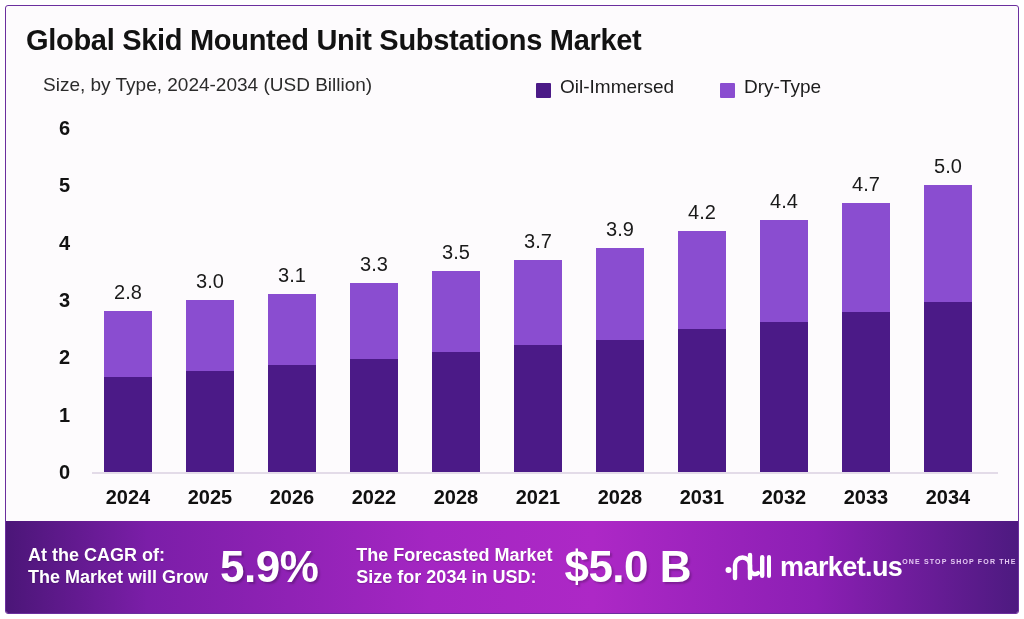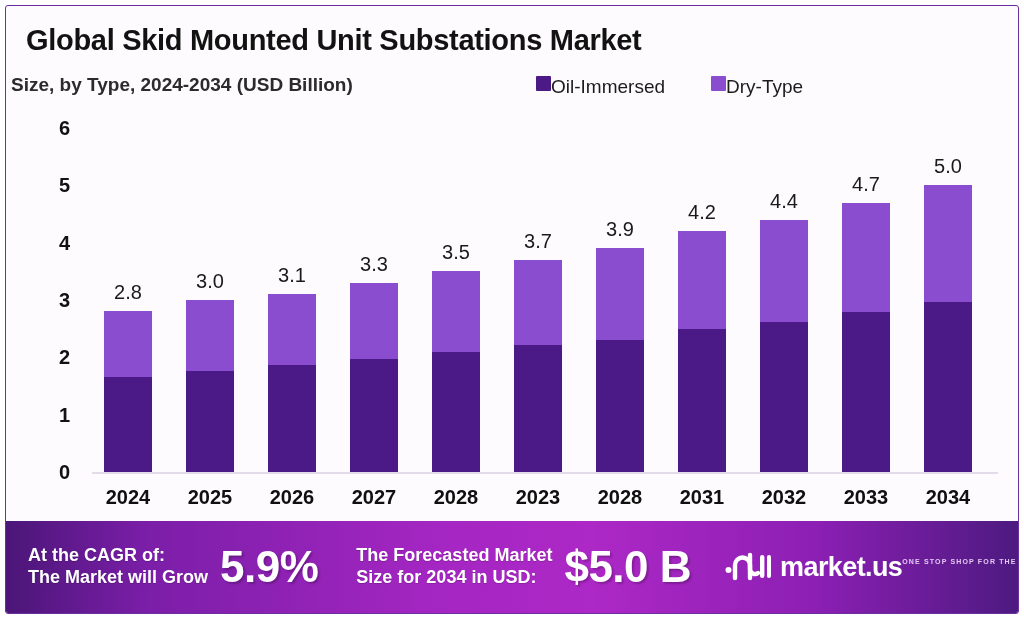--- a/index.html
+++ b/index.html
@@ -38,41 +38,42 @@
     top: 18px;
     font-size: 29px;
     font-weight: bold;
     color: #121212;
     letter-spacing: -0.3px;
     white-space: nowrap;
   }
 
   #chart-subtitle {
     position: absolute;
-    left: 5px;
+    left: 37px;
     top: 68px;
     font-size: 19px;
-    font-weight: bold;
+    font-weight: normal;
     color: #2b2b2b;
     white-space: nowrap;
   }
 
   #legend {
     position: absolute;
     left: 530px;
     top: 68px;
     display: flex;
     align-items: center;
     gap: 46px;
     height: 26px;
   }
 
   .legend-item {
     display: flex;
-    align-items: flex-start;
+    align-items: flex-end;
+    gap: 9px;
   }
 
   .legend-swatch {
     width: 15px;
     height: 15px;
     flex: 0 0 auto;
     border-radius: 1px;
   }
 
   .legend-label {
@@ -288,37 +289,37 @@
           </div>
           <div class="bar-total-label" style="top: 153.267px;">3.1</div>
           <div class="x-tick" style="top: 375px;">2026</div>
         </div>
         <div class="bar-group" style="left: 258px; height: 410px;">
           <div class="bar-stack" style="bottom: 49px;">
             <div class="seg seg-light" style="height: 76.2533px; background: rgb(138, 77, 208);"></div>
             <div class="seg seg-dark" style="height: 112.947px; background: rgb(75, 26, 135);"></div>
           </div>
           <div class="bar-total-label" style="top: 141.8px;">3.3</div>
-          <div class="x-tick" style="top: 375px;">2027</div>
+          <div class="x-tick" style="top: 375px;">2022</div>
         </div>
         <div class="bar-group" style="left: 340px; height: 410px;">
           <div class="bar-stack" style="bottom: 49px;">
             <div class="seg seg-light" style="height: 80.84px; background: rgb(138, 77, 208);"></div>
             <div class="seg seg-dark" style="height: 119.827px; background: rgb(75, 26, 135);"></div>
           </div>
           <div class="bar-total-label" style="top: 130.333px;">3.5</div>
           <div class="x-tick" style="top: 375px;">2028</div>
         </div>
         <div class="bar-group" style="left: 422px; height: 410px;">
           <div class="bar-stack" style="bottom: 49px;">
             <div class="seg seg-light" style="height: 84.8533px; background: rgb(138, 77, 208);"></div>
             <div class="seg seg-dark" style="height: 127.28px; background: rgb(75, 26, 135);"></div>
           </div>
           <div class="bar-total-label" style="top: 118.867px;">3.7</div>
-          <div class="x-tick" style="top: 375px;">2023</div>
+          <div class="x-tick" style="top: 375px;">2021</div>
         </div>
         <div class="bar-group" style="left: 504px; height: 410px;">
           <div class="bar-stack" style="bottom: 49px;">
             <div class="seg seg-light" style="height: 91.16px; background: rgb(138, 77, 208);"></div>
             <div class="seg seg-dark" style="height: 132.44px; background: rgb(75, 26, 135);"></div>
           </div>
           <div class="bar-total-label" style="top: 107.4px;">3.9</div>
           <div class="x-tick" style="top: 375px;">2028</div>
         </div>
         <div class="bar-group" style="left: 586px; height: 410px;">

